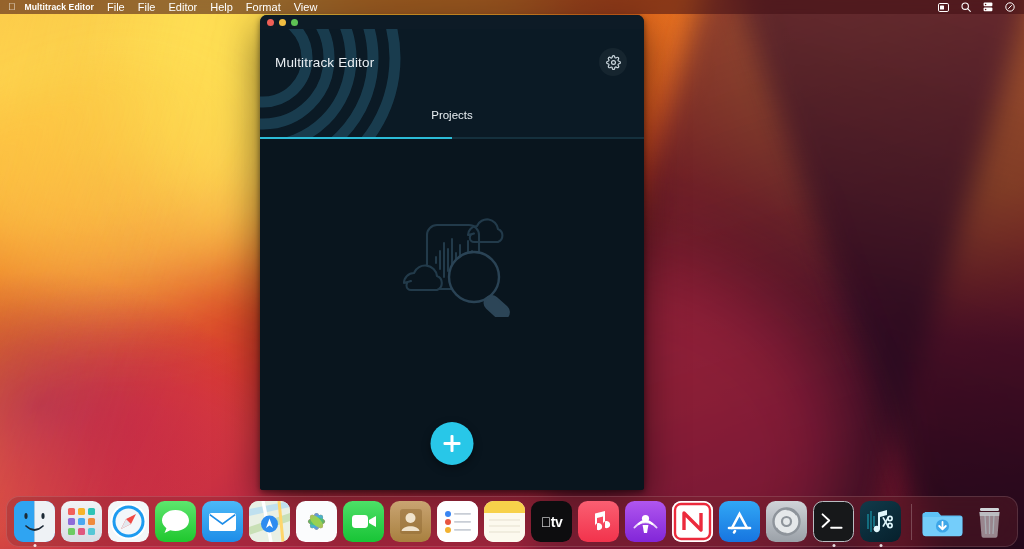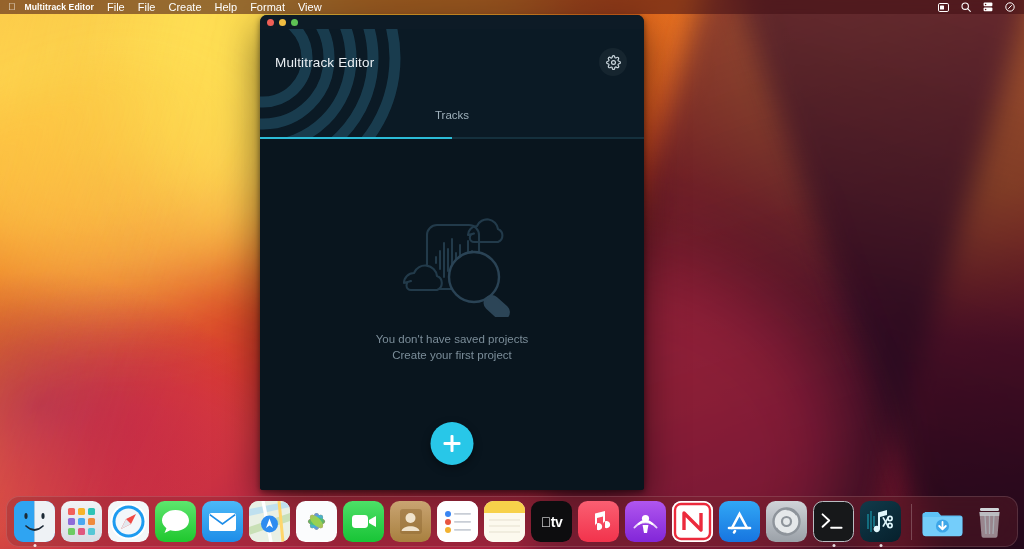--- a/index.html
+++ b/index.html
@@ -196,21 +196,21 @@
   <div class="vshape v2"></div>
   <div class="flare f4"></div>
   <div class="flare f5"></div>
 </div>
 
 <div id="menubar">
   <span class="apple"></span>
   <span class="mb-app">Multitrack Editor</span>
   <span class="mb-item">File</span>
   <span class="mb-item">File</span>
-  <span class="mb-item">Create</span>
+  <span class="mb-item">Editor</span>
   <span class="mb-item">Help</span>
   <span class="mb-item">Format</span>
   <span class="mb-item">View</span>
 
   <span class="mb-right">
     <span>
       <svg width="11" height="9" viewBox="0 0 11 9">
           <rect x="0.5" y="0.5" width="10" height="8" rx="1.3" fill="none" stroke="#fff" stroke-width="1"></rect>
           <rect x="2" y="2.5" width="4" height="4" rx=".6" fill="#fff"></rect>
         </svg>
@@ -268,21 +268,21 @@
   <div id="tabs">
     <svg class="arcs-tab" width="300" height="300" viewBox="0 0 300 300">
       <g fill="none" stroke="#1d4356" stroke-width="11">
         <circle cx="95" cy="95" r="44"></circle>
         <circle cx="95" cy="95" r="66"></circle>
         <circle cx="95" cy="95" r="88"></circle>
         <circle cx="95" cy="95" r="110"></circle>
         <circle cx="95" cy="95" r="132"></circle>
       </g>
     </svg>
-    <button class="tab">Tracks</button>
+    <button class="tab active">Projects</button>
     <div id="tabline">
       <div class="ind"></div>
     </div>
   </div>
 
   <div id="content">
 
     <svg id="empty-illustration" viewBox="0 0 152 106">
       <g fill="none" stroke="#223a4a" stroke-width="2.1" stroke-linecap="round" stroke-linejoin="round">
 
@@ -303,24 +303,20 @@
         <line x1="84" y1="34" x2="84" y2="64"></line>
         <line x1="88" y1="44" x2="88" y2="54"></line>
         <line x1="92" y1="30" x2="92" y2="68"></line>
         <line x1="96" y1="40" x2="96" y2="58"></line>
       </g>
 
       <circle cx="98" cy="66" r="25" fill="#09151e" stroke="#2a4355" stroke-width="2.4"></circle>
       <rect x="115" y="82" width="28" height="14" rx="7" transform="rotate(42 115 82)" fill="#2c4557" stroke="#2c4557" stroke-width="2"></rect>
     </svg>
 
-    <div id="empty-text">
-      <div>You don't have saved projects</div>
-      <div>Create your first project</div>
-    </div>
 
     <button id="fab">
       <span class="plus"></span>
     </button>
   </div>
 </div>
 
 <div id="dock">
 
   <div class="dock-item">

